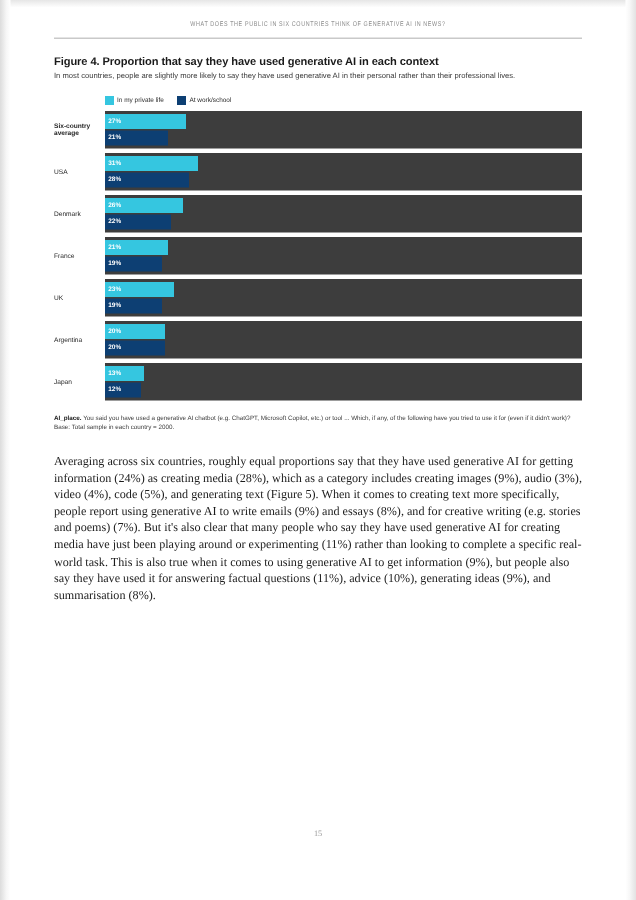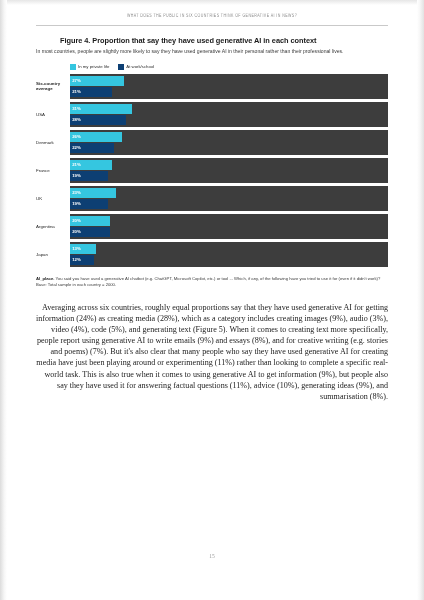--- a/index.html
+++ b/index.html
@@ -76,21 +76,20 @@
   
   .figure {
     margin-top: 10px;
   }
   .fig-title {
     font-family: "Liberation Sans", sans-serif;
     font-weight: bold;
     font-size: 7.4px;
     color: #1a1a1a;
     letter-spacing: -0.05px;
-    margin-left: 24px;
   }
   .fig-subtitle {
     margin-top: 3px;
     font-family: "Liberation Sans", sans-serif;
     font-size: 5.1px;
     line-height: 7.2px;
     color: #3a3a3a;
     max-width: 340px;
   }
 
@@ -188,21 +187,21 @@
   }
   .source-note b { color: #1a1a1a; }
 
   
   .body-copy {
     margin-top: 14px;
     font-family: "Liberation Serif", serif;
     font-size: 8.1px;
     line-height: 11.1px;
     color: #1c1c1c;
-    text-align: right;
+    text-align: left;
   }
 
   
   .page-number {
     position: absolute;
     left: 0;
     right: 0;
     top: 553px;
     text-align: center;
     font-family: "Liberation Serif", serif;

